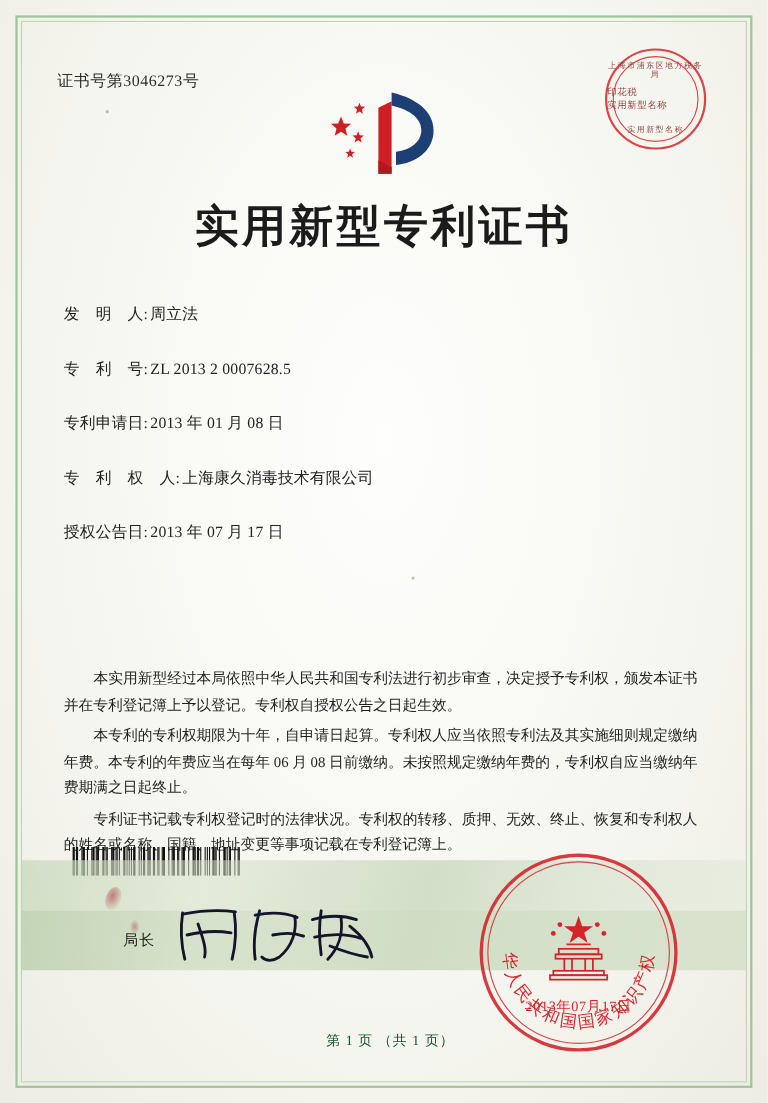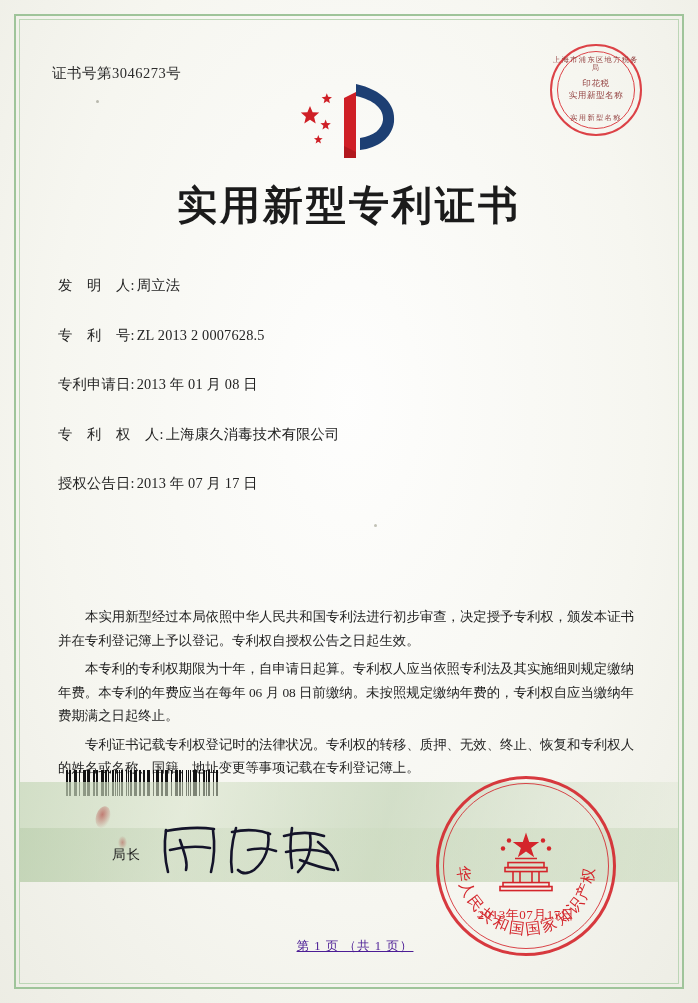--- a/index.html
+++ b/index.html
@@ -83,21 +83,20 @@
     letter-spacing: 1.4px;
     line-height: 1.1;
   }
   .stamp-top .s-arc.a1 { top: 11px; }
   .stamp-top .s-arc.a2 { bottom: 11px; }
   .stamp-top .s-mid {
     position: absolute;
     left: 0; right: 0;
     top: 50%;
     transform: translateY(-50%);
-    text-align: center;
     font-size: 8.6px;
     line-height: 1.35;
     letter-spacing: 0.5px;
   }
 
   .doc-title {
     position: absolute;
     left: 0; right: 0;
     top: 178px;
     text-align: center;
@@ -258,23 +257,22 @@
     font-family: Liberation Serif, serif;
   }
 
   
   .footer {
     position: absolute;
     left: 12px; right: 0;
     top: 938px;
     text-align: center;
     font-size: 12.6px;
-    color: #4c1d95;
+    color: #14532d;
     letter-spacing: 1px;
-    text-decoration: underline;
   }
   .tiny-mark {
     position: absolute;
     left: 96px; top: 100px;
     width: 3px; height: 3px;
     background: #b9b9ae;
     border-radius: 50%;
   }
   .tiny-mark2 {
     position: absolute;

